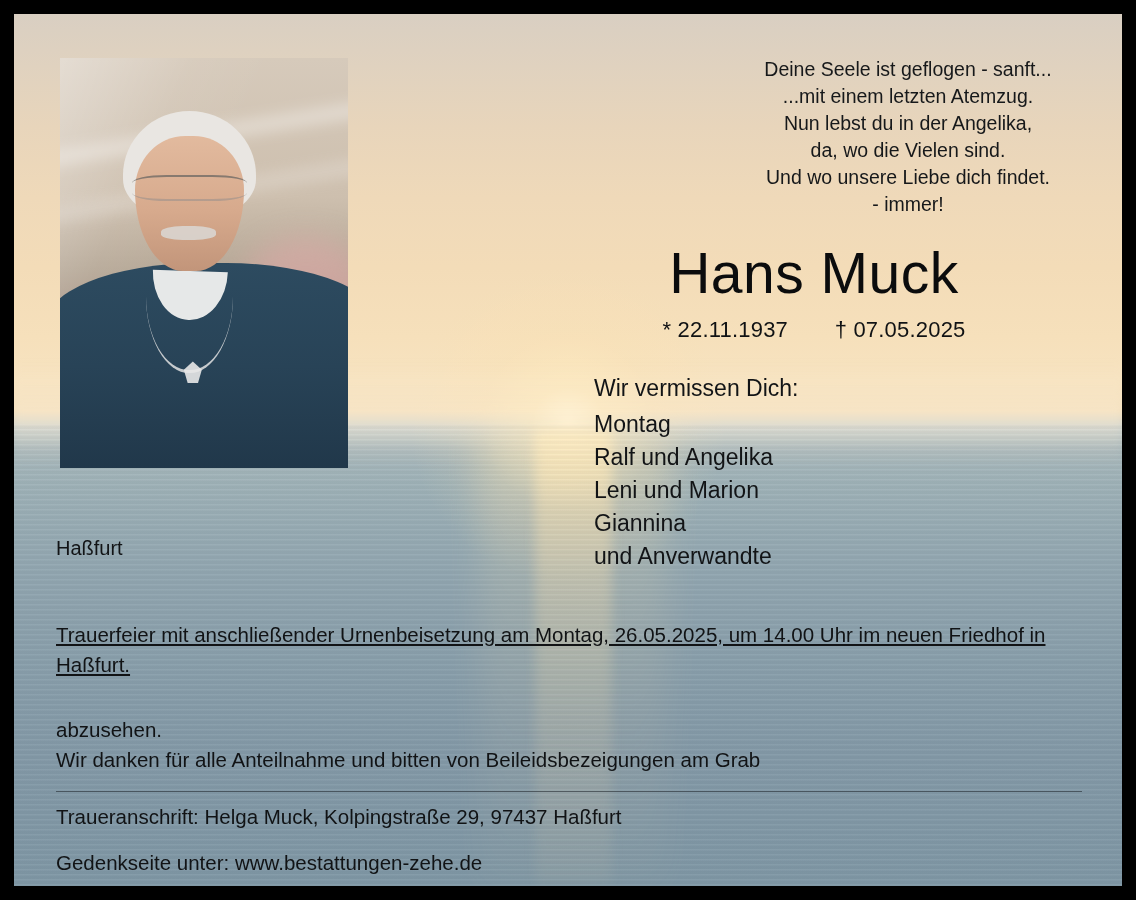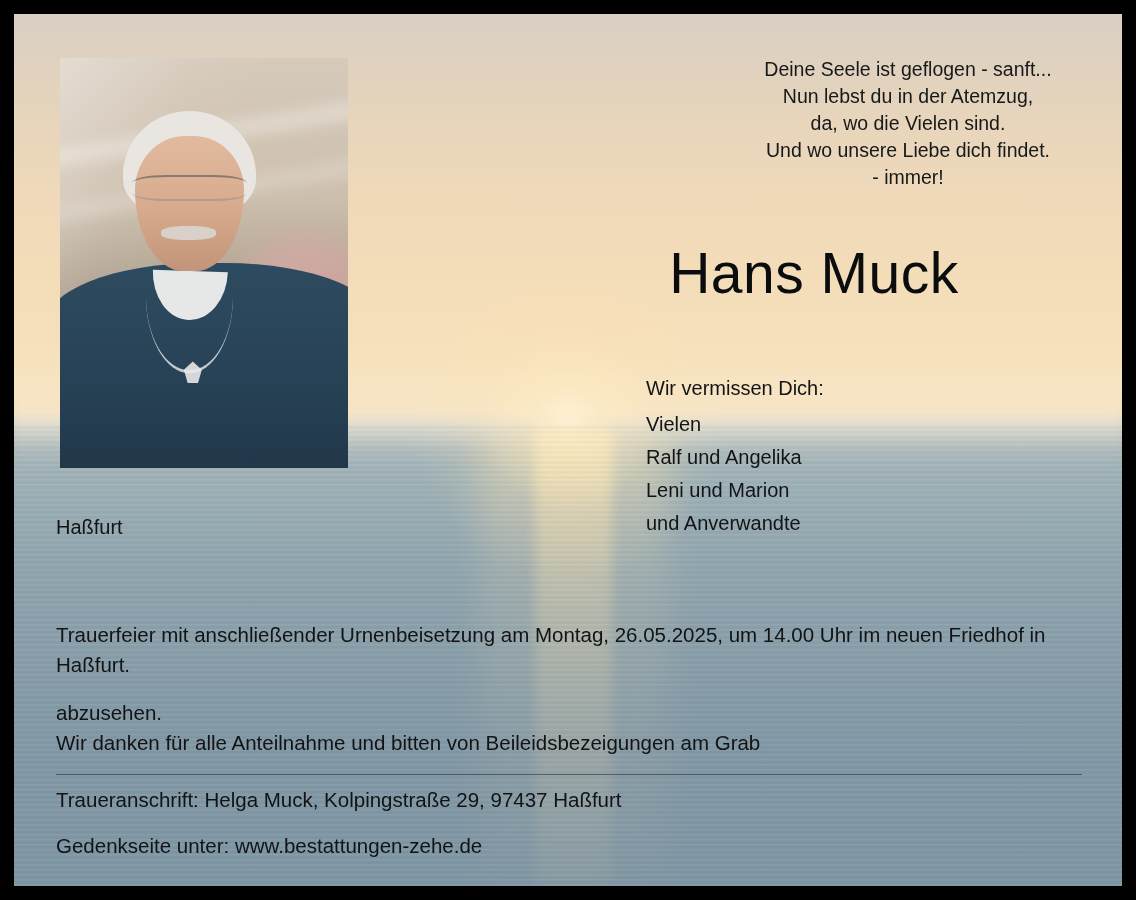--- a/index.html
+++ b/index.html
@@ -243,48 +243,48 @@
     width: 560px;
     text-align: center;
     color: #101214;
     font-size: 22px;
     letter-spacing: 0.2px;
   }
   .dates .gap { display: inline-block; width: 34px; }
 
   .family {
     position: absolute;
-    left: 632px;
+    left: 580px;
     top: 358px;
     width: 400px;
     color: #121416;
-    font-size: 20px;
+    font-size: 23px;
     line-height: 33px;
   }
   .family .intro { margin-bottom: 3px; }
 
   .place {
     position: absolute;
     left: 42px;
-    top: 502px;
+    top: 523px;
     color: #121416;
     font-size: 20px;
   }
 
   .lower {
     position: absolute;
     left: 42px;
     top: 606px;
     width: 1026px;
     color: #111315;
     font-size: 20.5px;
     line-height: 30px;
   }
   .lower p { margin: 0; }
-  .lower .p1 { margin-bottom: 18px; }
+  .lower .p1 { margin-bottom: 35px; text-decoration: underline; }
   .lower .p2 { text-align: justify; }
   .lower .p2 span { display: block; }
   .rule {
     height: 1px;
     background: rgba(30,35,40,0.55);
     margin: 16px 0 10px 0;
   }
   .lower .p3 { margin-bottom: 16px; }
   .lower .p4 { margin-bottom: 8px; }
 </style>
@@ -310,34 +310,41 @@
       <div class="chain"></div>
       <div class="pendant"></div>
       <div class="hair"></div>
       <div class="face"></div>
       <div class="glasses"></div>
       <div class="mustache"></div>
     </div>
 
     <div class="poem">
       <div class="line">Deine Seele ist geflogen - sanft...</div>
-      <div class="line">Nun lebst du in der Atemzug,</div>
+      <div class="line">...mit einem letzten Atemzug.</div>
+      <div class="line">Nun lebst du in der Angelika,</div>
       <div class="line">da, wo die Vielen sind.</div>
       <div class="line">Und wo unsere Liebe dich findet.</div>
       <div class="line">- immer!</div>
     </div>
 
     <div class="name">Hans Muck</div>
 
+    <div class="dates">
+      <span>* 22.11.1937</span>
+      <span class="gap"></span>
+      <span>† 07.05.2025</span>
+    </div>
 
     <div class="family">
       <div class="intro">Wir vermissen Dich:</div>
-      <div>Vielen</div>
+      <div>Montag</div>
       <div>Ralf und Angelika</div>
       <div>Leni und Marion</div>
+      <div>Giannina</div>
       <div>und Anverwandte</div>
     </div>
 
     <div class="place">Haßfurt</div>
 
     <div class="lower">
       <p class="p1">Trauerfeier mit anschließender Urnenbeisetzung am Montag, 26.05.2025, um 14.00 Uhr im neuen Friedhof in Haßfurt.</p>
       <p class="p2">
         <span>abzusehen.</span>
         <span>Wir  danken  für  alle  Anteilnahme  und  bitten  von  Beileidsbezeigungen  am  Grab</span>

